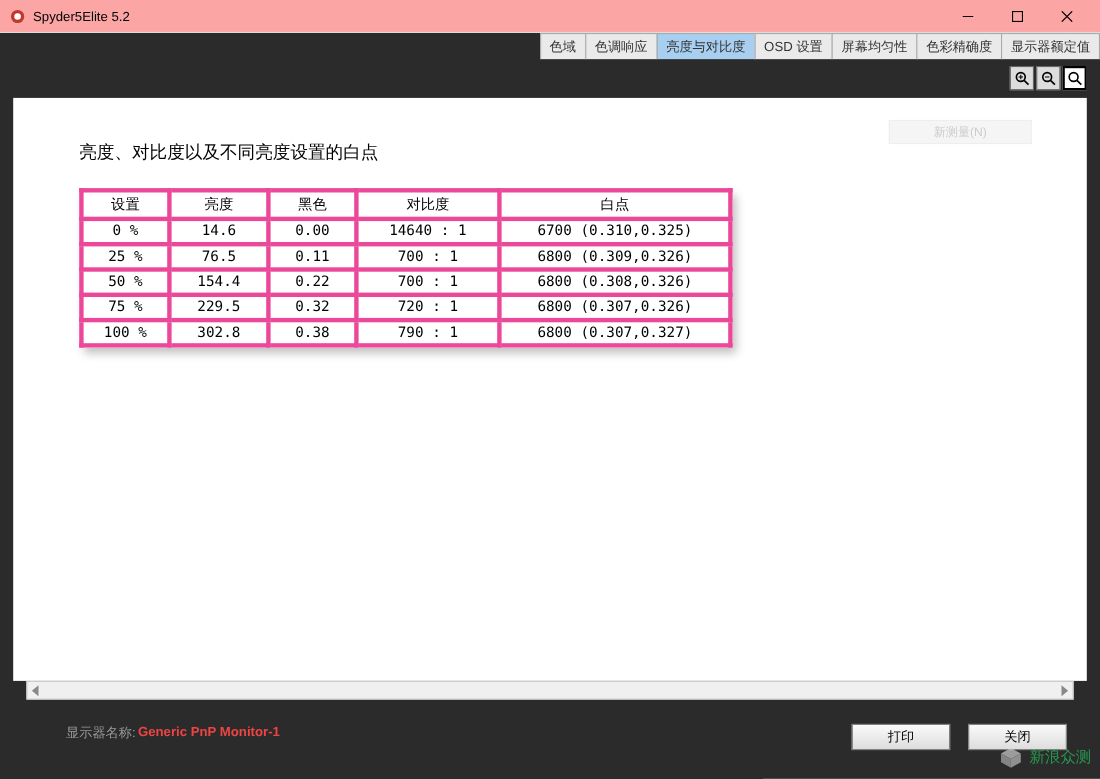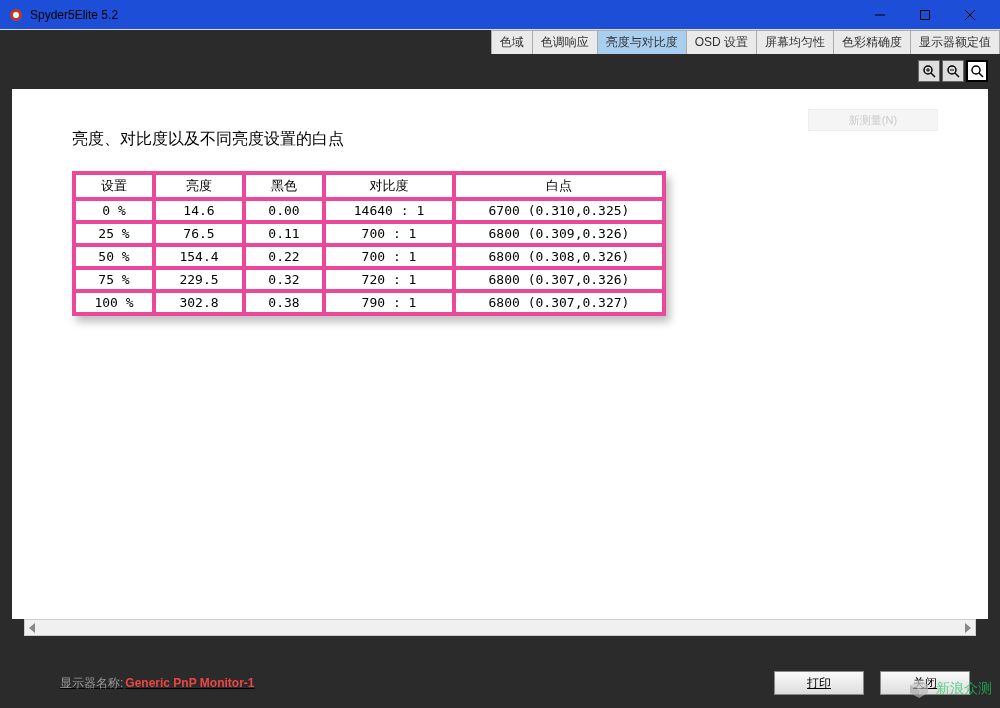--- a/index.html
+++ b/index.html
@@ -6,21 +6,21 @@
 body {
   font-family: "Microsoft YaHei", "SimSun", sans-serif;
   font-size: 12px;
   background: #fff;
   width: 1000px;
   height: 708px;
   overflow: hidden;
 }
 .titlebar {
   height: 30px;
-  background: #1d4ed8;
+  background: #fca5a5;
   border-bottom: 1px solid #ddd;
   display: flex;
   align-items: center;
   padding: 0 8px;
 }
 .titlebar-icon {
   width: 16px; height: 16px;
   margin-right: 6px;
   display: inline-flex; align-items: center; justify-content: center;
 }
@@ -144,23 +144,22 @@
 }
 .horiz-scroll::before { left: 4px; border-right: 6px solid #888; }
 .horiz-scroll::after { right: 4px; border-left: 6px solid #888; }
 
 .footer {
   position: absolute;
   bottom: 0; left: 0; right: 0;
   height: 50px;
   background: #2b2b2b;
   display: flex;
-  align-items: center;
+  align-items: flex-start;
   padding: 0 30px 0 60px;
-  text-decoration: underline;
 }
 .footer-label {
   color: #999;
   font-size: 12px;
 }
 .footer-value {
   color: #ef4444;
   font-size: 12px;
   font-weight: bold;
   margin-left: 2px;

